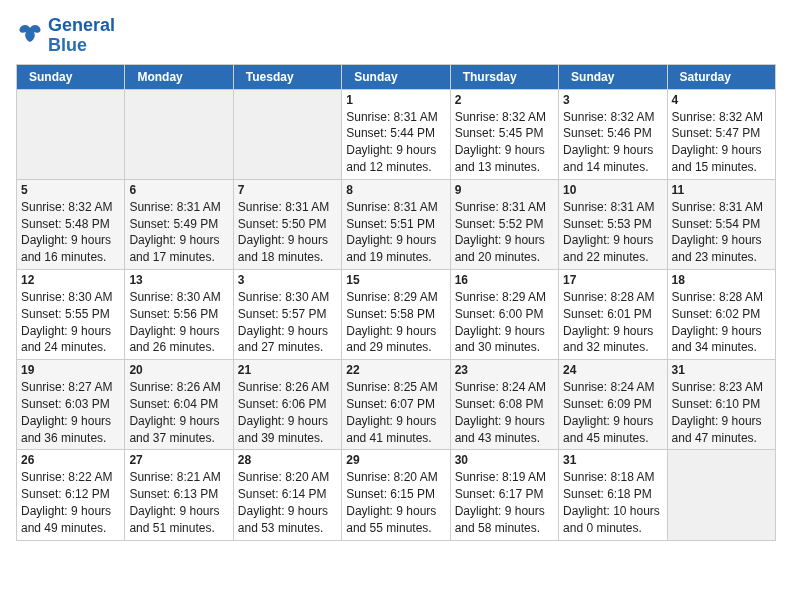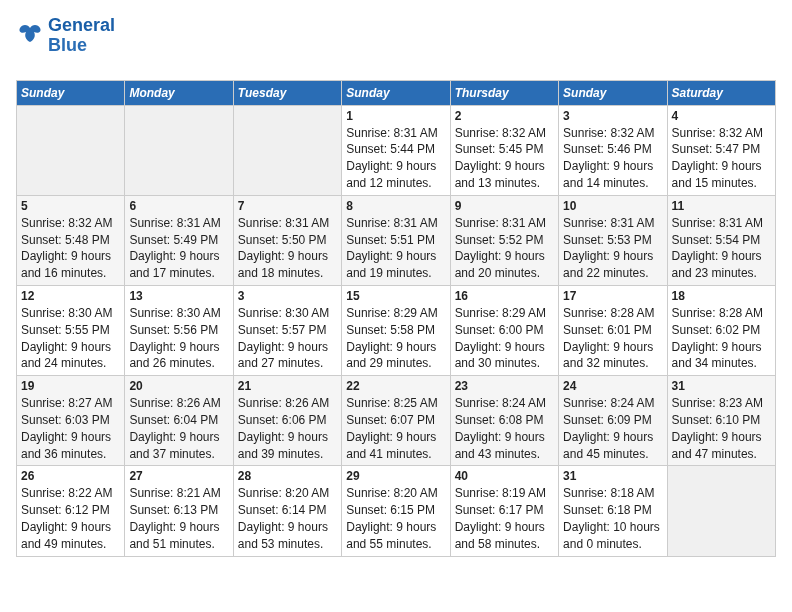--- a/index.html
+++ b/index.html
@@ -7,21 +7,21 @@
       font-family: Arial, sans-serif;
       background: #fff;
       width: 792px;
       min-height: 612px;
       padding: 16px;
     }
     .header {
       display: flex;
       justify-content: space-between;
       align-items: flex-start;
-      margin-bottom: 24px;
+      margin-bottom: 8px;
     }
     .logo {
       display: flex;
       align-items: center;
       gap: 4px;
     }
     .logo-text {
       font-size: 18px;
       font-weight: bold;
       line-height: 1.1;
@@ -48,24 +48,23 @@
     }
     table {
       width: 100%;
       border-collapse: collapse;
       table-layout: fixed;
     }
     thead tr th {
       background: #2a6db5;
       color: #fff;
       font-size: 12px;
-      padding: 5px 4px;
+      padding: 5px 12px;
       text-align: left;
       border: 1px solid #ccc;
-      font-style: italic;
     }
     tbody tr td {
       vertical-align: top;
       border: 1px solid #ccc;
       padding: 3px 4px;
       font-size: 10px;
       color: #222;
       height: 90px;
       background: #fff;
     }
@@ -240,21 +239,21 @@
         </td>
         <td>
           <span class="day-num">28</span>
           <div class="cell-text">Sunrise: 8:20 AM<br>Sunset: 6:14 PM<br>Daylight: 9 hours<br>and 53 minutes.</div>
         </td>
         <td>
           <span class="day-num">29</span>
           <div class="cell-text">Sunrise: 8:20 AM<br>Sunset: 6:15 PM<br>Daylight: 9 hours<br>and 55 minutes.</div>
         </td>
         <td>
-          <span class="day-num">40</span>
+          <span class="day-num">30</span>
           <div class="cell-text">Sunrise: 8:19 AM<br>Sunset: 6:17 PM<br>Daylight: 9 hours<br>and 58 minutes.</div>
         </td>
         <td>
           <span class="day-num">31</span>
           <div class="cell-text">Sunrise: 8:18 AM<br>Sunset: 6:18 PM<br>Daylight: 10 hours<br>and 0 minutes.</div>
         </td>
         <td class="empty"></td>
       </tr>
     </tbody>
 </table>

